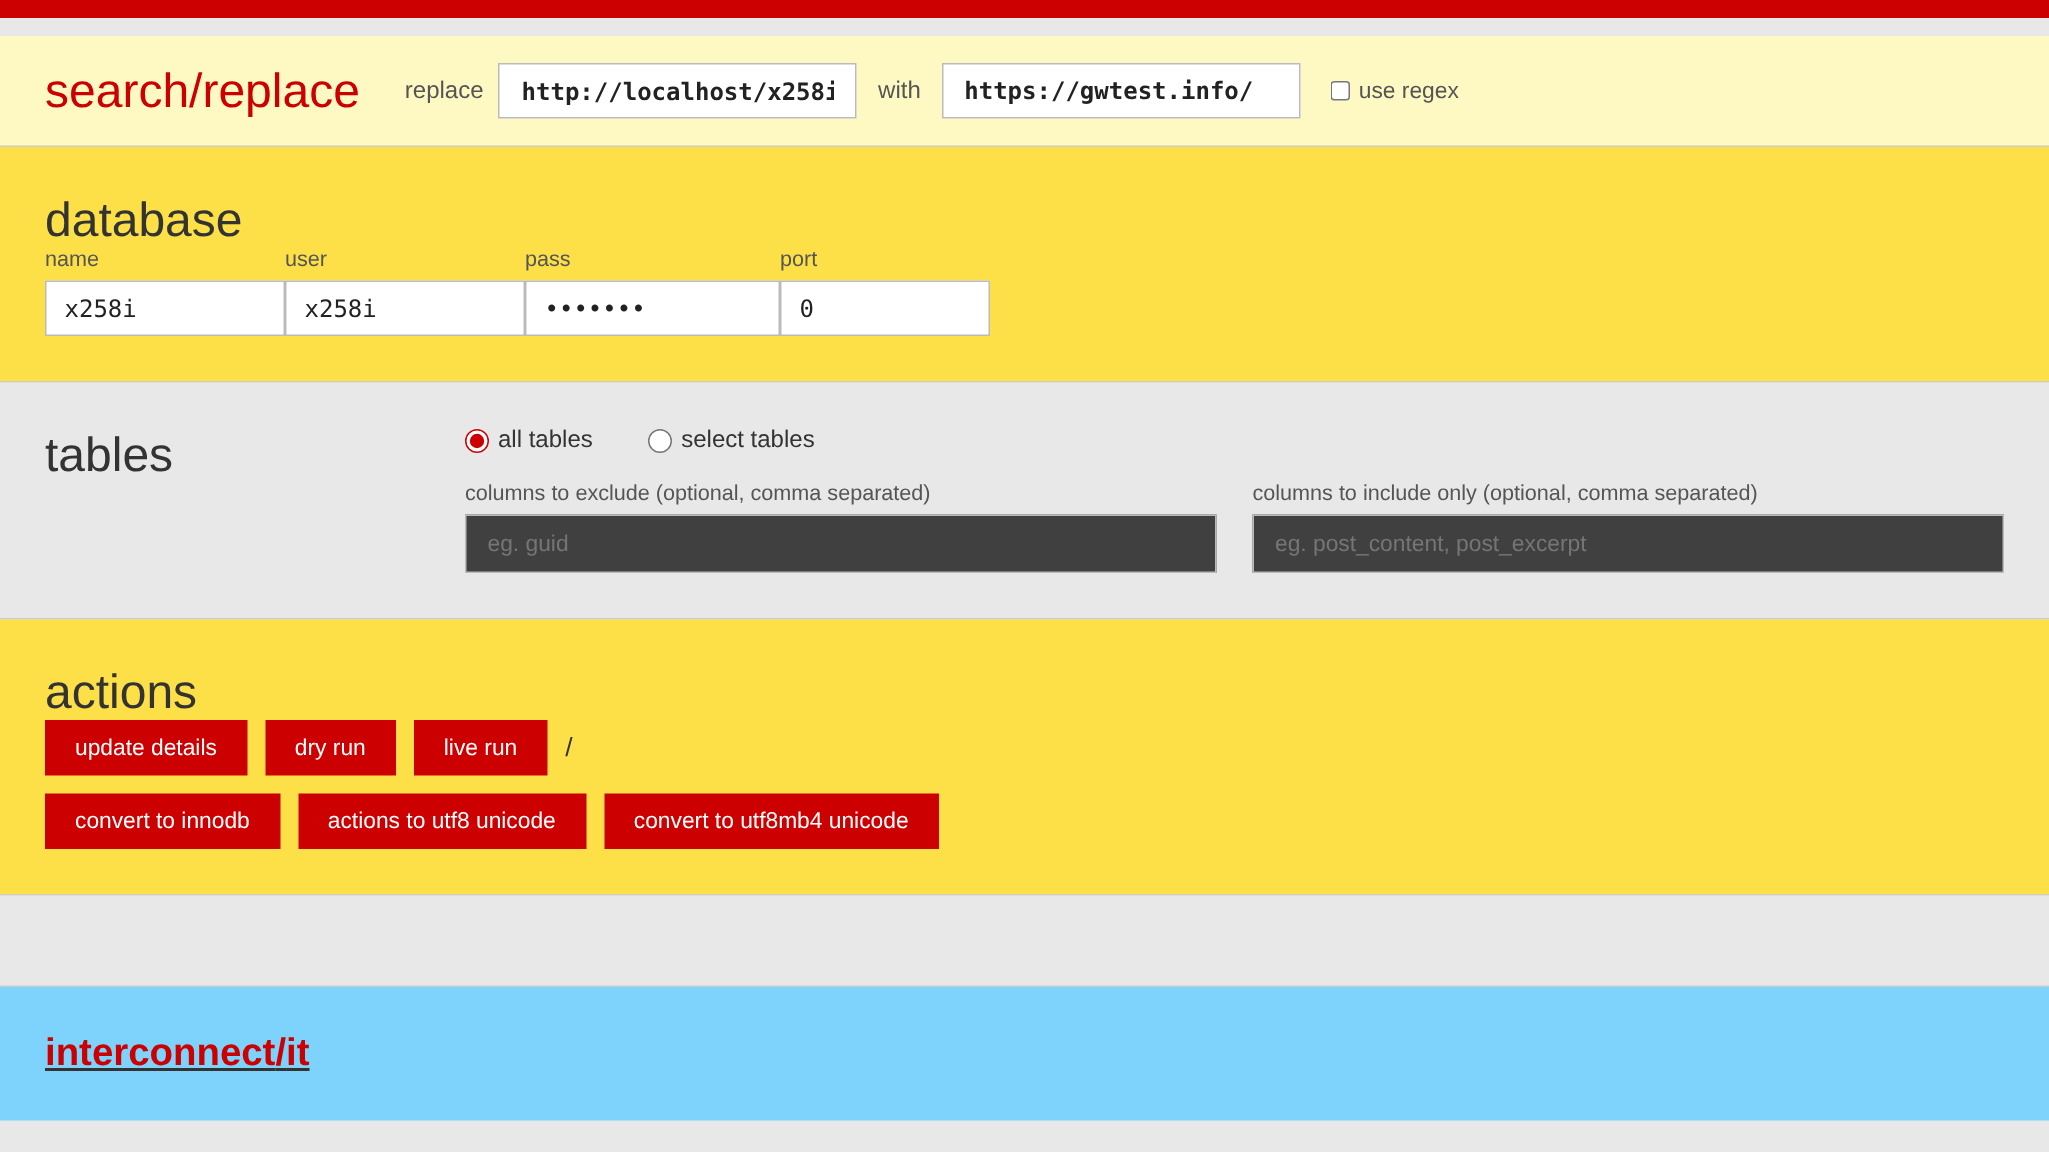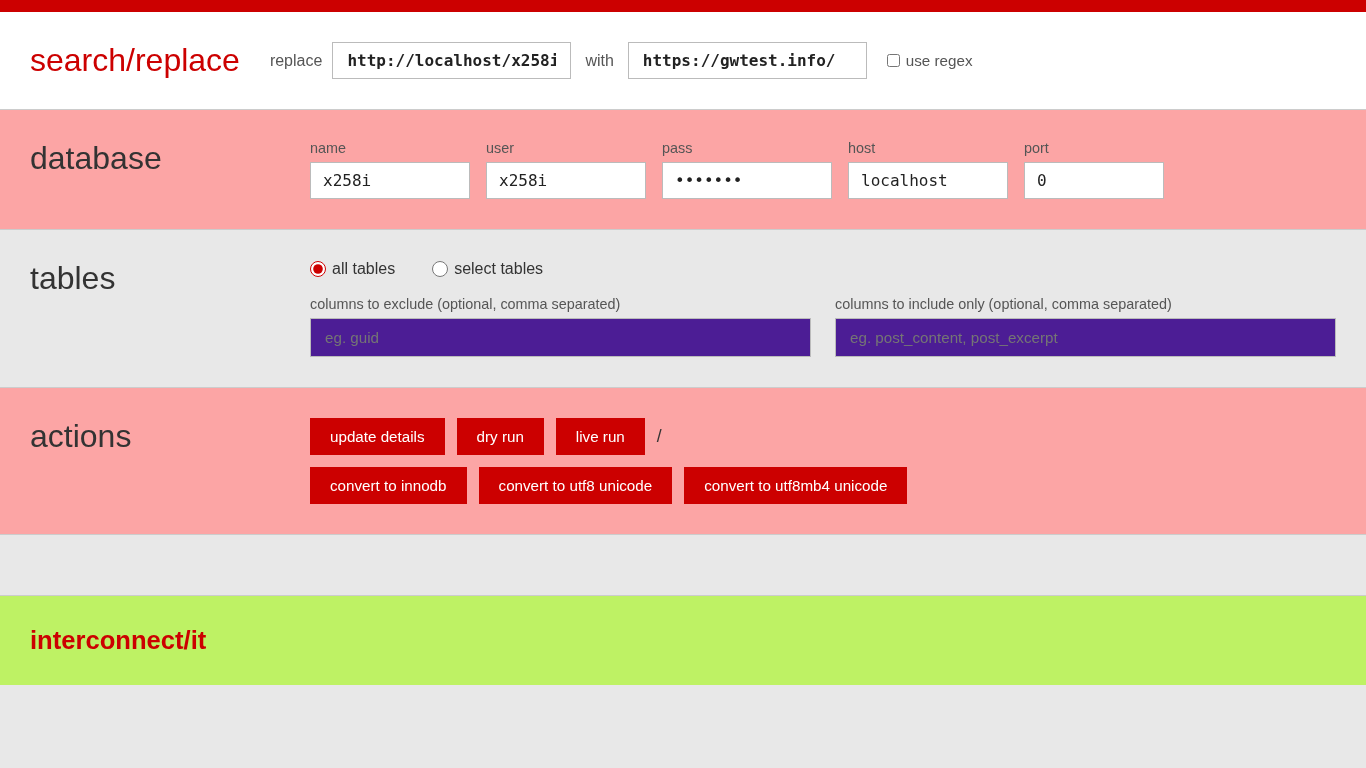--- a/index.html
+++ b/index.html
@@ -11,26 +11,27 @@
     }
 
     .red-bar {
       background: #cc0000;
       height: 12px;
       width: 100%;
     }
 
     
     .header {
-      background: #ffffff;
-      padding: 30px 30px;
+      background: #fef9c3;
+      padding: 18px 30px;
       display: flex;
       align-items: center;
       gap: 30px;
       border-bottom: 1px solid #ccc;
+      margin-top: 12px;
     }
     .logo {
       font-size: 2rem;
       font-weight: 300;
       color: #333;
     }
     .logo span {
       color: #cc0000;
     }
     .replace-row {
@@ -74,36 +75,36 @@
 
     
     .section {
       display: flex;
       align-items: flex-start;
       padding: 30px 30px;
       border-bottom: 1px solid #ccc;
       background: #e8e8e8;
     }
     .section-alt {
-      background: #fca5a5;
+      background: #fde047;
+      flex-direction: column;
     }
     .section-title {
       font-size: 2rem;
       font-weight: 300;
       color: #333;
       min-width: 280px;
     }
     .section-content {
       flex: 1;
     }
 
     
     .db-fields {
       display: flex;
-      gap: 16px;
       align-items: flex-end;
     }
     .db-field {
       display: flex;
       flex-direction: column;
       gap: 6px;
     }
     .db-field label {
       font-size: 0.9rem;
       color: #555;
@@ -154,21 +155,21 @@
       flex: 1;
     }
     .columns-group label {
       font-size: 0.9rem;
       color: #555;
     }
     .columns-group input {
       font-size: 0.95rem;
       padding: 10px 14px;
       border: 1px solid #bbb;
-      background: #4c1d95;
+      background: #404040;
       color: #999;
       width: 100%;
     }
 
     
     .actions-content {
       display: flex;
       flex-direction: column;
       gap: 12px;
     }
@@ -201,21 +202,22 @@
       color: #555;
     }
     .delete-text strong {
       font-weight: bold;
       color: #333;
     }
 
     
     .footer {
       padding: 30px 30px;
-      background: #bef264;
+      background: #7dd3fc;
+      text-decoration: underline;
     }
     .footer-logo {
       font-size: 1.6rem;
       font-weight: 300;
       color: #333;
     }
     .footer-logo span {
       color: #cc0000;
       font-weight: bold;
     }
@@ -254,24 +256,20 @@
         <label>name</label>
         <input type="text" value="x258i" style="">
       </div>
       <div class="db-field user-field">
         <label>user</label>
         <input type="text" value="x258i" style="">
       </div>
       <div class="db-field pass-field">
         <label>pass</label>
         <input type="password" value="1234567" style="">
-      </div>
-      <div class="db-field host-field">
-        <label>host</label>
-        <input type="text" value="localhost" style="">
       </div>
       <div class="db-field port-field">
         <label>port</label>
         <input type="text" value="0" style="">
       </div>
     </div>
   </div>
 </div>
 
 <div class="section">
@@ -304,21 +302,21 @@
   <div class="section-title">actions</div>
   <div class="section-content actions-content">
     <div class="actions-row">
       <button class="btn-red">update details</button>
       <button class="btn-red">dry run</button>
       <button class="btn-red">live run</button>
       <span class="action-slash">/</span>
     </div>
     <div class="actions-row">
       <button class="btn-red">convert to innodb</button>
-      <button class="btn-red">convert to utf8 unicode</button>
+      <button class="btn-red">actions to utf8 unicode</button>
       <button class="btn-red">convert to utf8mb4 unicode</button>
     </div>
   </div>
 </div>
 
 <div class="section">
 </div>
 
 <div class="footer">
   <div class="footer-logo">

